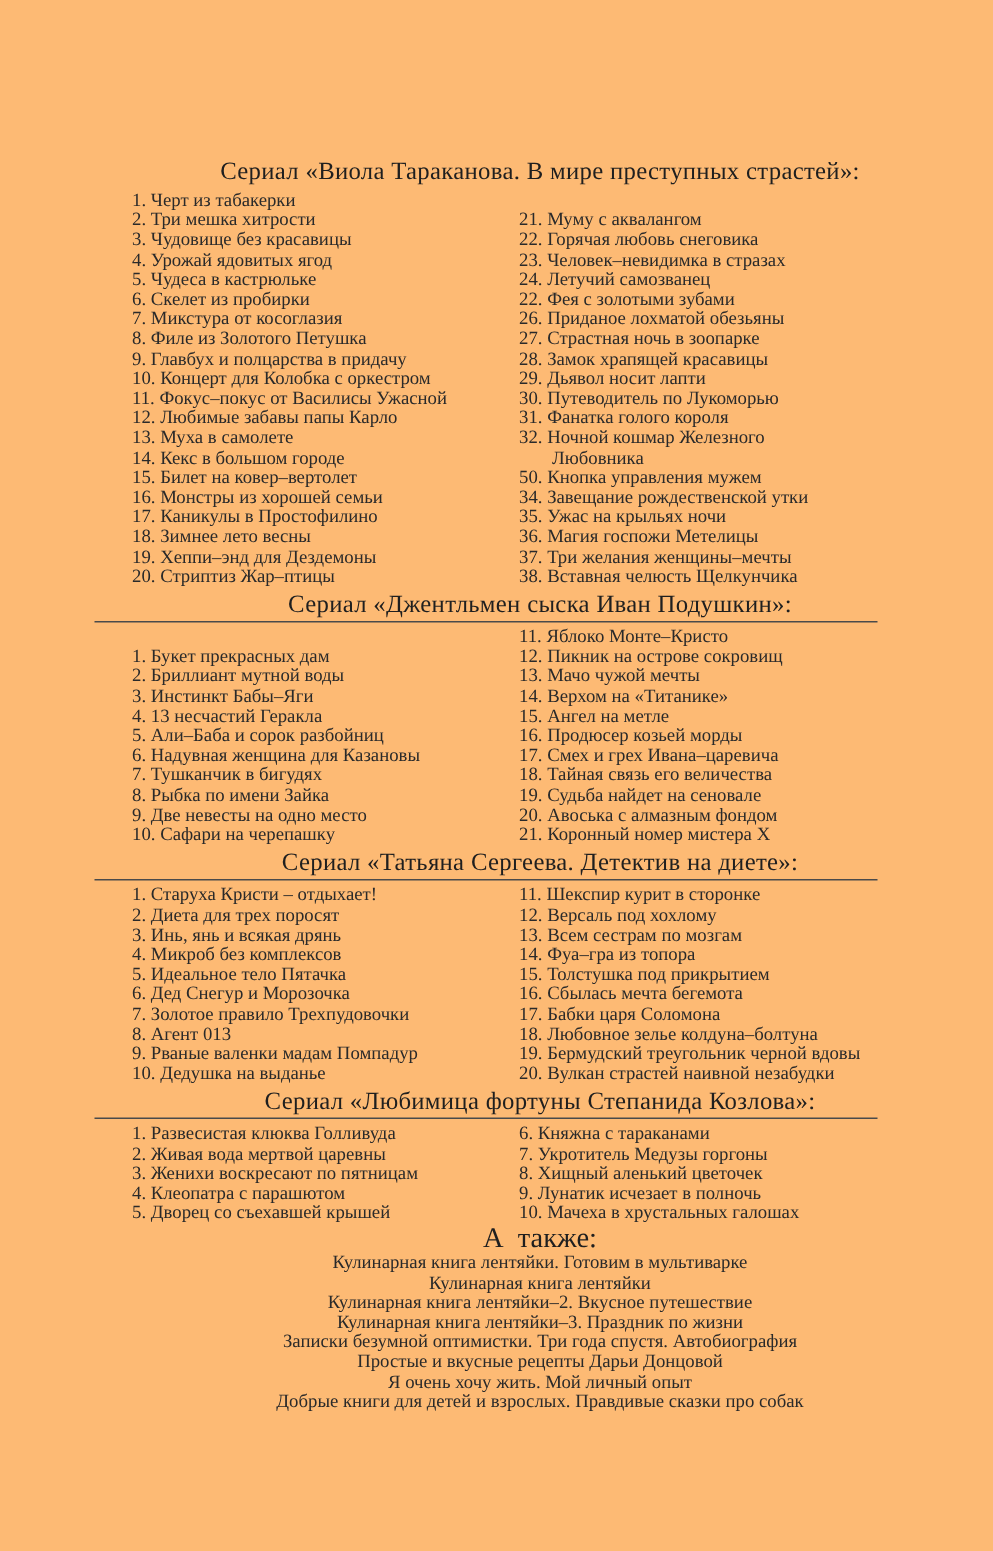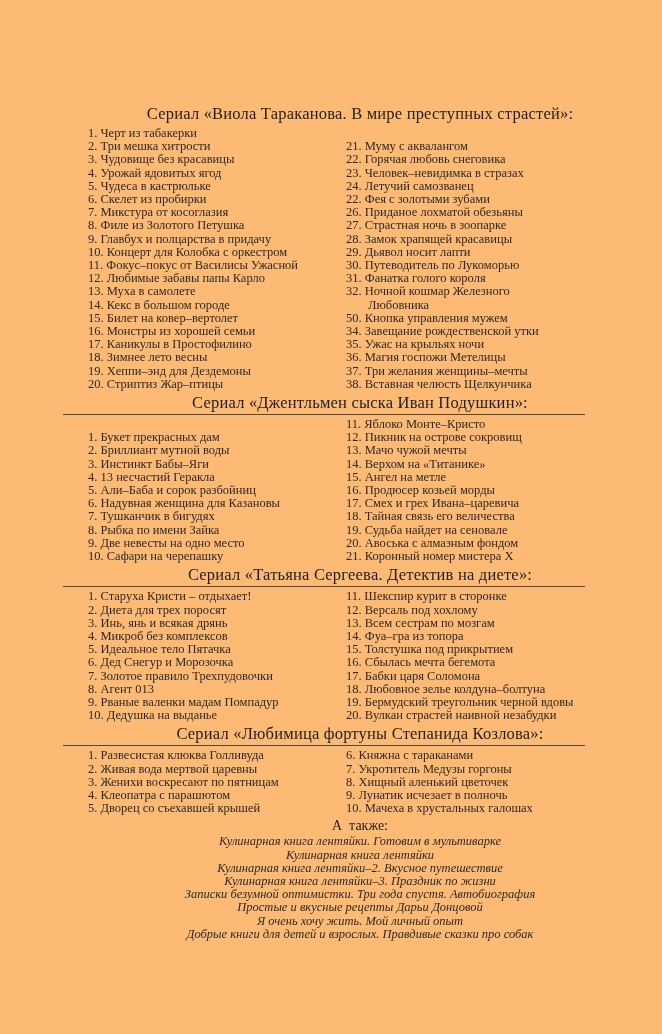--- a/index.html
+++ b/index.html
@@ -55,32 +55,31 @@
     line-height: 13.2px;
     white-space: pre;
     padding-left: 22px;
     text-indent: -22px;
   }
   .section {
     margin-bottom: 2px;
   }
   .also-heading {
     text-align: center;
-    font-size: 14px;
+    font-size: 19px;
     line-height: 17px;
     color: #1f1f1f;
     white-space: pre;
     margin: 2px 0 1px 0;
   }
   .also-line {
     text-align: center;
     font-size: 12.5px;
     line-height: 13.2px;
     white-space: pre;
-    font-style: italic;
   }
 </style>
 </head>
 <body>
 
 <div class="page">
   <div id="sections">
       <div class="section sec-0">
         <div class="section-title">Сериал «Виола Тараканова. В мире преступных страстей»:</div>
         <div class="cols">

